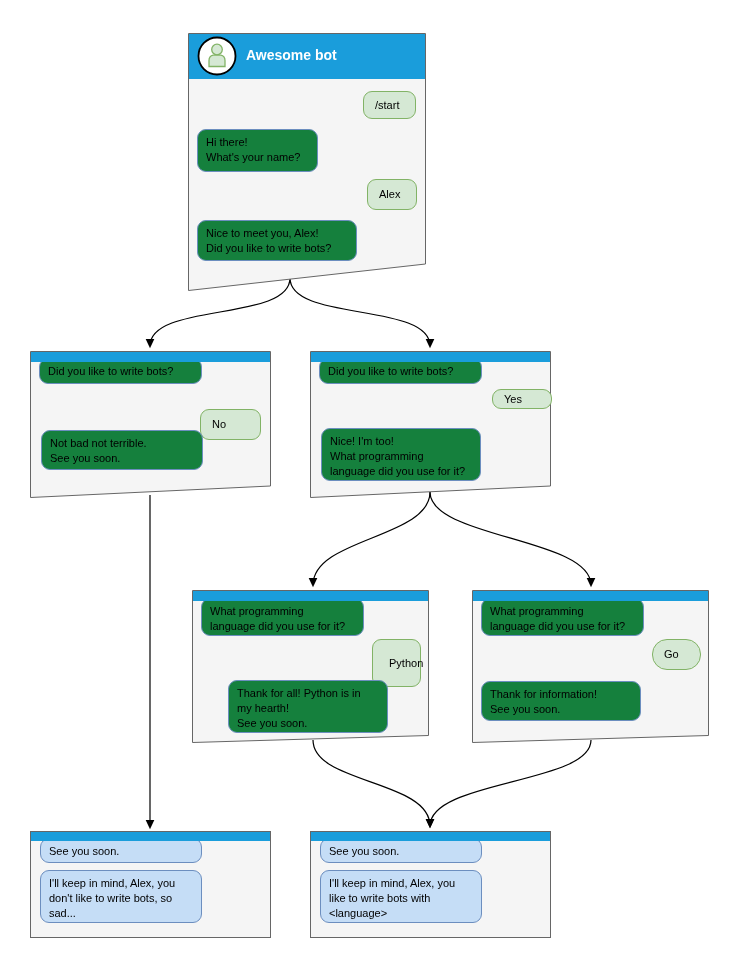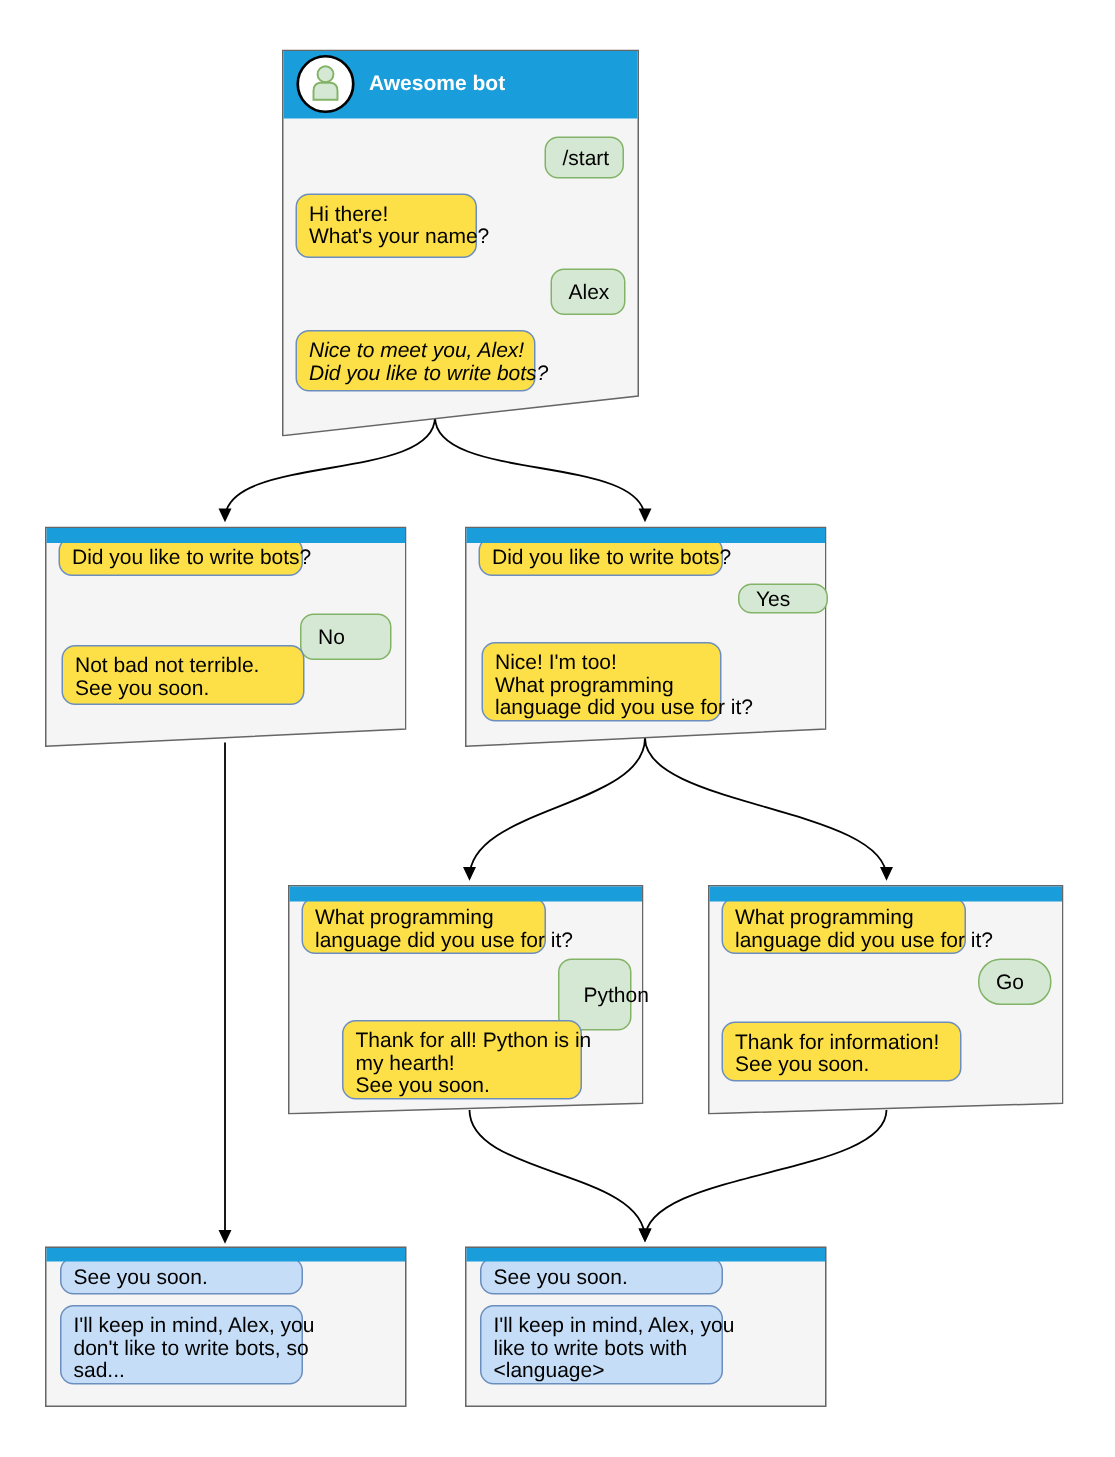--- a/index.html
+++ b/index.html
@@ -11,23 +11,23 @@
   .window { position:absolute; z-index:2; }
   .win-bg { position:absolute; left:0; top:0; z-index:0; }
   .win-header {
     position:absolute; left:1px; right:1px; top:1px;
     background:#1a9ddb; z-index:3;
   }
   .rect-window { background:#f5f5f5; border:1px solid #666666; box-sizing:border-box; }
   .bubble {
     position:absolute; z-index:2; box-sizing:border-box;
     border-radius:9px; border:1px solid #6c8ebf;
-    font-size:14px; line-height:15px; color:#000; white-space:pre;
+    font-size:11px; line-height:15px; color:#000; white-space:pre;
   }
-  .bubble.bot { background:#fde047; border-color:#6c8ebf; padding:5px 8px; }
+  .bubble.bot { background:#15803d; border-color:#6c8ebf; padding:5px 8px; }
   .bubble.user {
     background:#d5e8d4; border-color:#82b366;
     padding-left:11px; display:flex; align-items:center;
   }
   .deep .bubble.bot { background:#c5ddf6; border-color:#6c8ebf; }
   .bot-title {
     position:absolute; left:58px; top:0; height:45px; line-height:45px;
     color:#ffffff; font-weight:bold; font-size:14px; z-index:4;
   }
   .avatar { position:absolute; left:8px; top:2px; z-index:4; }
@@ -62,21 +62,21 @@
     <g fill="#d5e8d4" stroke="#82b366" stroke-width="1.3">
       <circle cx="21" cy="14.5" r="5.3"></circle>
       <path d="M13,31.5 v-6 q0,-4.5 4.2,-5.3 h7.6 q4.2,0.8 4.2,5.3 v6 z"></path>
     </g>
   </svg>
   <div class="bot-title">Awesome bot</div>
   <div class="bubble user" style="left:175px; top:58px; width:53px; height:28px;">/start</div>
   <div class="bubble bot" style="left:9px; top:96px; width:121px; height:43px;">Hi there!
 What's your name?</div>
   <div class="bubble user" style="left:179px; top:146px; width:50px; height:31px;">Alex</div>
-  <div class="bubble bot" style="left:9px; top:187px; width:160px; height:41px;font-style:italic;">Nice to meet you, Alex!
+  <div class="bubble bot" style="left:9px; top:187px; width:160px; height:41px;">Nice to meet you, Alex!
 Did you like to write bots?</div>
 </div>
 
 <div class="window" style="left:30px; top:351px; width:241px; height:147px;">
   <svg class="win-bg" width="241" height="147" viewBox="0 0 241 147">
     <path d="M0.5,0.5 H240.5 V135 L0.5,146.5 Z" fill="#f5f5f5" stroke="#666666" stroke-width="1"></path>
   </svg>
   <div class="win-header" style="height:10px;"></div>
   <div class="bubble bot" style="left:9px; top:7px; width:163px; height:26px;">Did you like to write bots?</div>
   <div class="bubble user" style="left:170px; top:38px; width:61px; height:31px;margin-top:20px;">No</div>

